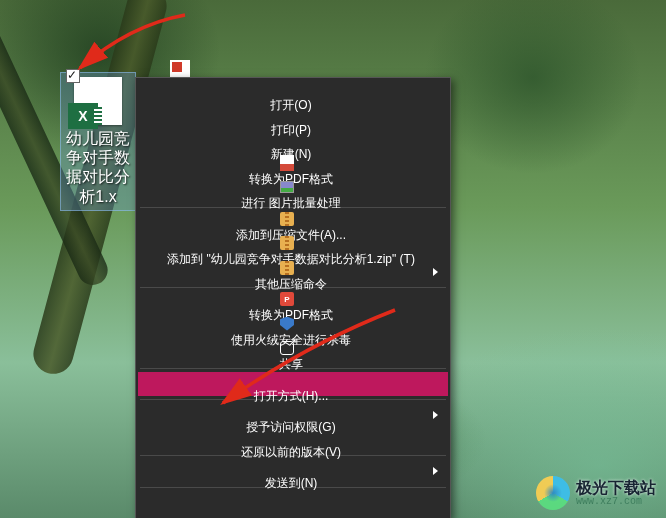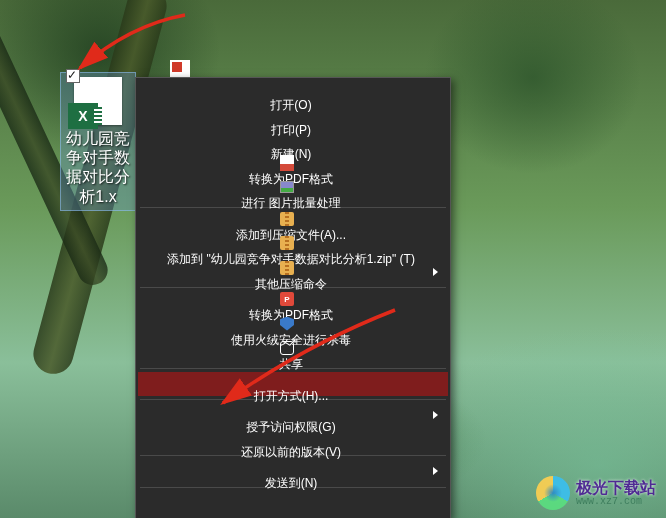--- a/index.html
+++ b/index.html
@@ -94,21 +94,21 @@
   .ctx-item {
     display: flex;
     align-items: center;
     height: 24.5px;
     padding: 0 10px 0 6px;
     position: relative;
     white-space: nowrap;
     flex-direction: column;
   }
   .ctx-item:hover, .ctx-item.hovered {
-    background: #7f1d1d;
+    background: #be185d;
   }
   .ctx-icon {
     width: 20px;
     height: 16px;
     display: inline-flex;
     align-items: center;
     justify-content: center;
     margin-right: 8px;
     flex-shrink: 0;
   }
@@ -160,21 +160,21 @@
     color: #fff;
     opacity: 0.9;
   }
   .wm-logo {
     width: 34px; height: 34px; border-radius: 50%;
     background: conic-gradient(#3ac0f0 0 120deg,#5ae080 120deg 240deg,#ffd050 240deg 360deg);
     position:relative;
   }
   .wm-logo::after { content:""; position:absolute; inset:8px; border-radius:50%; background:radial-gradient(circle,#2a8aca,transparent 70%);}
   .wm-text { line-height:1.1; }
-  .wm-cn { font-size:16px; font-weight:bold; color:#4c1d95; text-shadow:0 0 3px #fff; }
+  .wm-cn { font-size:16px; font-weight:bold; color:#0f172a; text-shadow:0 0 3px #fff; }
   .wm-url { font-size:10px; color:#3a7a5a;font-family:Liberation Mono, monospace; }
 </style>
 </head>
 <body>
 
 <div class="wallpaper"></div>
 <div class="tree-trunk1"></div>
 <div class="tree-trunk2"></div>
 
 <div class="desktop-icon">

